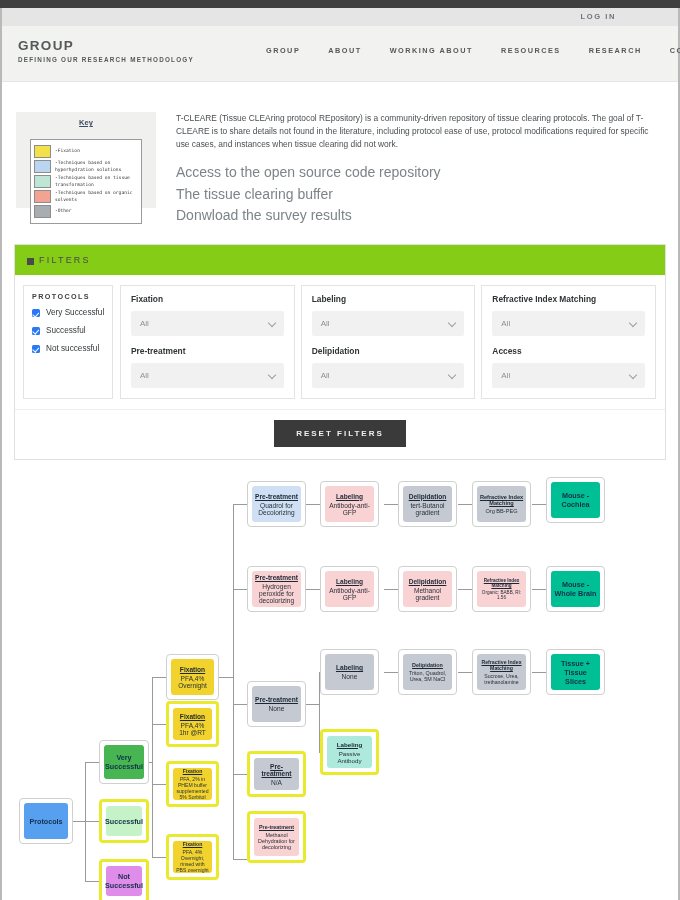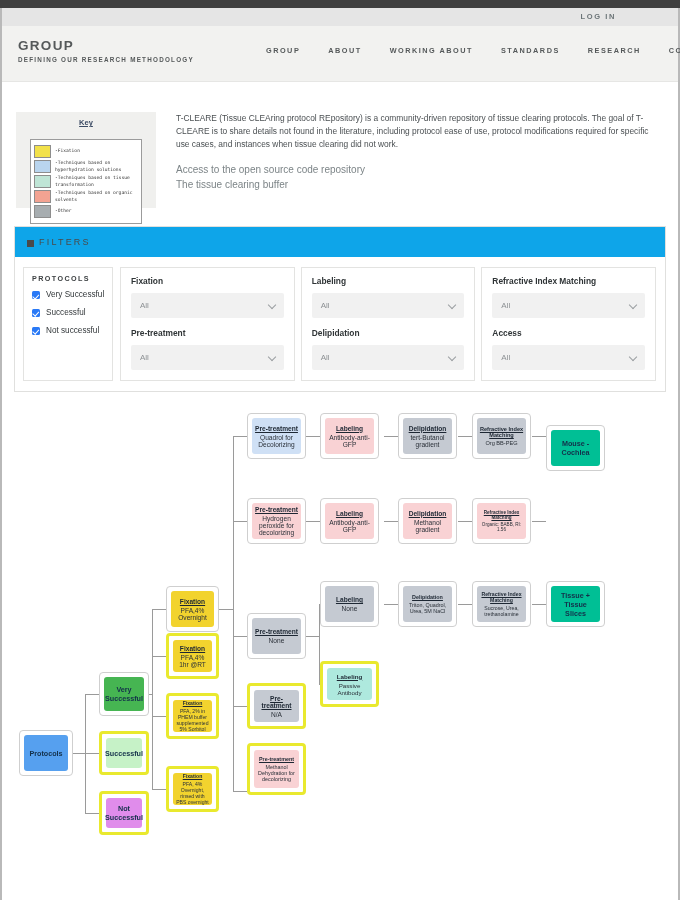--- a/index.html
+++ b/index.html
@@ -44,25 +44,25 @@
   }
   .key-title { font-size:7.5px; font-weight:700; color:#3b4a63; text-decoration:underline; margin-bottom:12px;}
   .key-box { width:112px; background:#fff; border:1px solid #9b9b9b; padding:3px 3px; }
   .key-item { display:flex; align-items:center; margin:2px 0; }
   .key-swatch { width:17px; height:13px; border:1px solid #8d8d8d; flex:0 0 17px; }
   .key-label { font-size:4.6px; line-height:1.35; margin-left:4px; font-family:"DejaVu Sans Mono", monospace; color:#333; }
 
   .intro-text { flex:1; padding-left:20px; padding-right:6px; }
   .intro-text p { margin:0; font-size:8.4px; line-height:1.52; color:#4a4f52; }
   .intro-links { margin-top:12px; }
-  .intro-links div { font-size:10px; line-height:1.52; color:#7c8487; }
+  .intro-links div { font-size:14px; line-height:1.52; color:#7c8487; }
 
   
   .filters-panel { margin:18px 12px 0 12px; border:1px solid #e0e0de; }
-  .filters-head { background:#0ea5e9; height:30px; display:flex; align-items:center; padding-left:12px; }
+  .filters-head { background:#84cc16; height:30px; display:flex; align-items:center; padding-left:12px; }
   .tri { width:0;height:0;border-left:7px solid #4a4a4a;border-bottom:7px solid #4a4a4a;border-top:0;border-right:0; margin-right:5px; transform:translateY(1px);}
   .filters-label { font-size:9px; letter-spacing:2.2px; color:#4a4a4a; }
   .filters-body { background:#fff; display:flex; padding:8px 6px 8px 6px; }
 
   .protocols-col { flex:0 0 90px; border:1px solid #e3e3e1; margin:2px 4px 2px 2px; padding:6px 6px 4px 8px;}
   .protocols-title { font-size:7.2px; letter-spacing:1.4px; font-weight:700; color:#3d4143; margin-bottom:7px;}
   .cbrow { display:flex; align-items:flex-start; margin-bottom:7px; }
   .cb { width:8px;height:8px;flex:0 0 8px; background:#2979f6; border-radius:1.5px; position:relative; margin-top:1px;}
   .cb:after{ content:""; position:absolute; left:2px; top:1.5px; width:2.5px;height:4.5px;
              border:solid #fff; border-width:0 1.2px 1.2px 0; transform:rotate(42deg);}
@@ -129,21 +129,21 @@
 
     <div class="header">
       <div class="brand">
         <div class="brand-title">GROUP</div>
         <div class="brand-sub">DEFINING OUR RESEARCH METHODOLOGY</div>
       </div>
       <div class="nav">
         <a href="#">GROUP</a>
         <a href="#">ABOUT</a>
         <a href="#">WORKING ABOUT</a>
-        <a href="#">STANDARDS</a>
+        <a href="#">RESOURCES</a>
         <a href="#">RESEARCH</a>
         <a href="#">CONTACT</a>
       </div>
     </div>
 
     <div class="intro-wrap">
 
       <div class="intro-row">
         <div class="key-card">
           <div class="key-title">Key</div>
@@ -169,20 +169,21 @@
               <span class="key-label">-Other</span>
             </div>
           </div>
         </div>
 
         <div class="intro-text">
           <p>T-CLEARE (Tissue CLEAring protocol REpository) is a community-driven repository of tissue clearing protocols. The goal of T-CLEARE is to share details not found in the literature, including protocol ease of use, protocol modifications required for specific use cases, and instances when tissue clearing did not work.</p>
           <div class="intro-links">
             <div>Access to the open source code repository</div>
             <div>The tissue clearing buffer</div>
+            <div>Donwload the survey results</div>
           </div>
         </div>
       </div>
     </div>
 
     <div class="filters-panel">
       <div class="filters-head">
         <span class="tri"></span>
         <span class="filters-label">FILTERS</span>
       </div>
@@ -251,20 +252,23 @@
               <div class="flabel">Access</div>
               <div class="fselect">
                 <span>All</span>
                 <span class="chev"></span>
               </div>
             </div>
           </div>
         </div>
       </div>
 
+      <div class="reset-wrap">
+        <button class="reset-btn">RESET FILTERS</button>
+      </div>
     </div>
 
     <div class="diagram">
 
       <div class="conn" style="left:58px;  top:349px; width:14px; height:1px;"></div>
       <div class="conn" style="left:71px;  top:290px; width:1px;  height:120px;"></div>
       <div class="conn" style="left:71px;  top:290px; width:14px; height:1px;"></div>
       <div class="conn" style="left:71px;  top:349px; width:14px; height:1px;"></div>
       <div class="conn" style="left:71px;  top:409px; width:14px; height:1px;"></div>
 
@@ -437,23 +441,28 @@
           <span class="nbody">Organic: BABB, RI: 1.56</span>
         </div>
       </div>
       <div class="node" style="left:458px; top:177px; width:59px; height:46px;">
         <div class="inner c-gray" style="font-size:5.2px;">
           <span class="ntitle">Refractive Index Matching</span>
           <span class="nbody">Sucrose, Urea, trethanolamine</span>
         </div>
       </div>
 
-      <div class="node" style="left:532px; top:21px; width:59px; height:46px;">
+      <div class="node" style="left:532px; top:5px; width:59px; height:46px;">
         <div class="inner c-green" style="font-size:7.2px;">
           <span class="leafname">Mouse - Cochlea</span>
+        </div>
+      </div>
+      <div class="node" style="left:532px; top:94px; width:59px; height:46px;">
+        <div class="inner c-green" style="font-size:7.2px;">
+          <span class="leafname">Mouse - Whole Brain</span>
         </div>
       </div>
       <div class="node" style="left:532px; top:177px; width:59px; height:46px;">
         <div class="inner c-green" style="font-size:7.2px;">
           <span class="leafname">Tissue + Tissue Slices</span>
         </div>
       </div>
 
     </div>
   </div>

